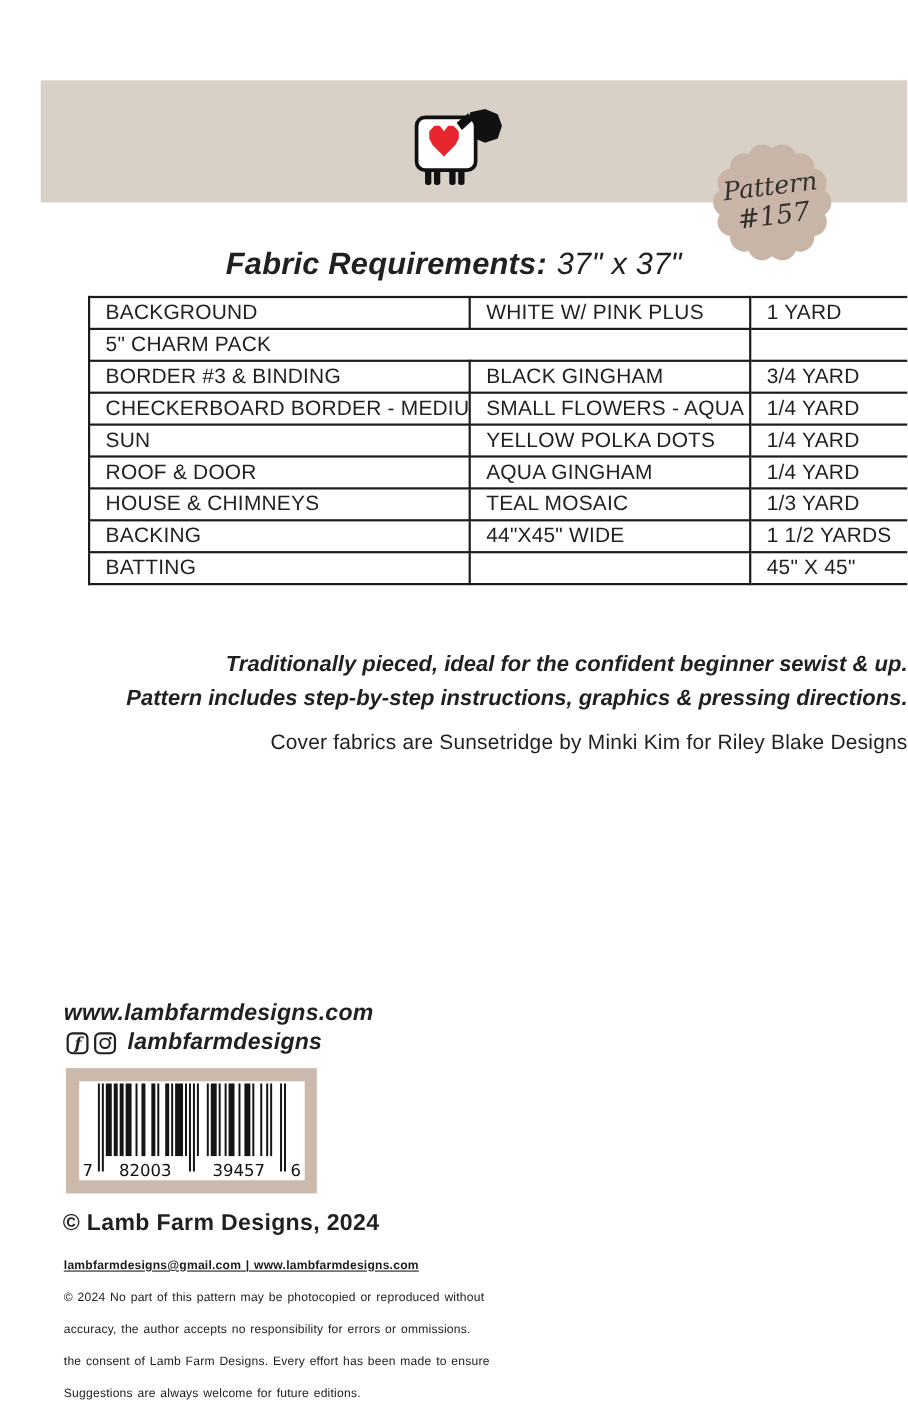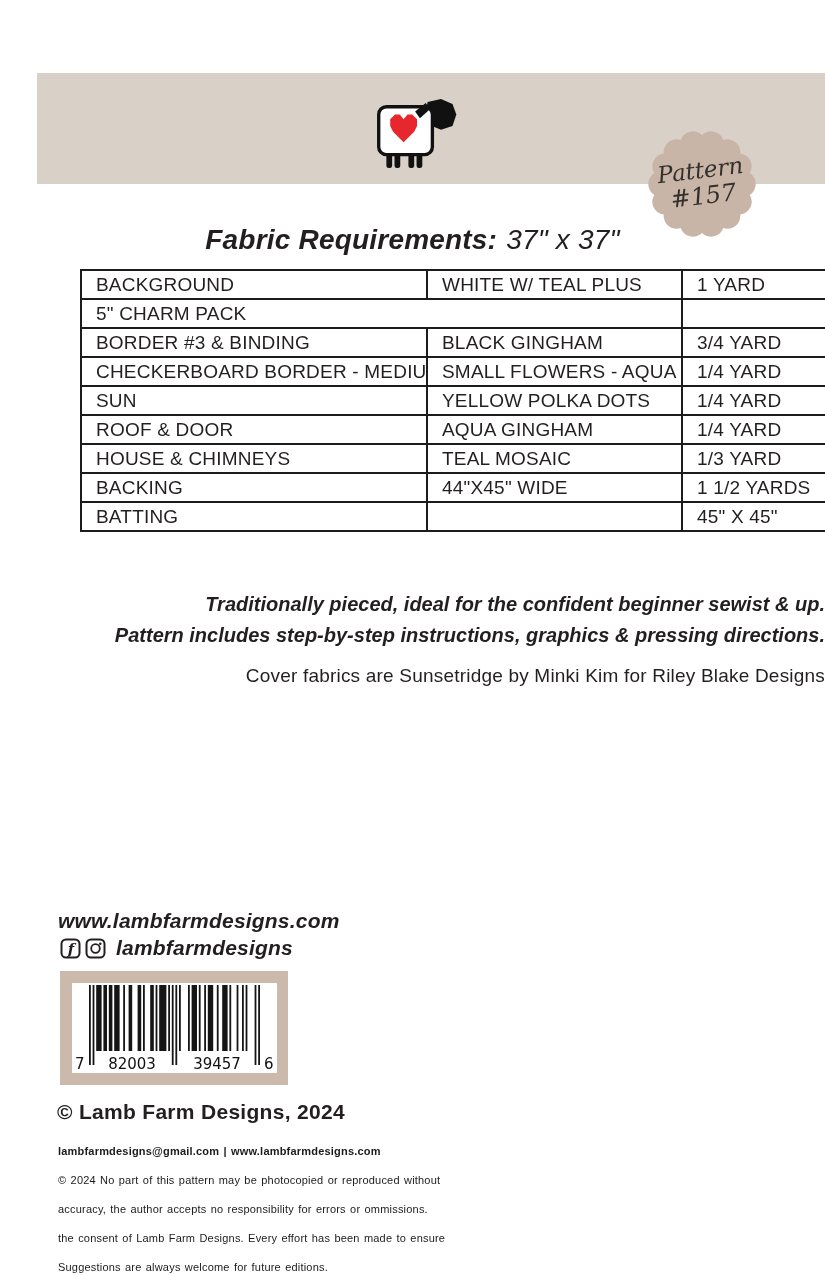--- a/index.html
+++ b/index.html
@@ -36,21 +36,21 @@
   .handle{margin-left:6px;letter-spacing:.2px;}
 
   .barcode-frame{position:absolute;left:60px;top:971px;width:228px;height:114px;background:#cbb9ab;
                  display:flex;align-items:center;justify-content:center;}
   .barcode-inner{width:205px;height:90px;background:#ffffff;}
   .bd{font-family:"DejaVu Sans",sans-serif;font-size:15px;fill:#111;}
 
   .copyright{position:absolute;left:57px;top:1100px;font-size:21px;font-weight:700;letter-spacing:.3px;}
 
   .fineprint{position:absolute;left:58px;top:1137px;font-size:11px;line-height:29px;letter-spacing:.2px;word-spacing:1px;color:#1b1b1b;}
-  .fp-bold{font-weight:700;}
+  .fp-bold{font-weight:700;text-decoration:underline;}
 </style>
 </head>
 <body>
 
 <div class="page">
 
   <div class="band"></div>
 
   <svg class="sheep" viewBox="0 0 96 78">
     <rect x="15" y="56" width="6" height="17" rx="2.5" fill="#111"></rect>
@@ -74,21 +74,21 @@
   </div>
 
   <div class="title">
     <span class="tbold">Fabric Requirements:</span><span class="treg">37" x 37"</span>
   </div>
 
   <table class="fab">
     <tbody>
         <tr>
       <td class="c1">BACKGROUND</td>
-      <td class="c2">WHITE W/ TEAL PLUS</td>
+      <td class="c2">WHITE W/ PINK PLUS</td>
       <td class="c3">1 YARD</td>
     </tr>
     <tr>
       <td class="c1" colspan="2">5" CHARM PACK</td>
       <td class="c3"></td>
     </tr>
     <tr>
       <td class="c1">BORDER #3 &amp; BINDING</td>
       <td class="c2">BLACK GINGHAM</td>
       <td class="c3">3/4 YARD</td>

